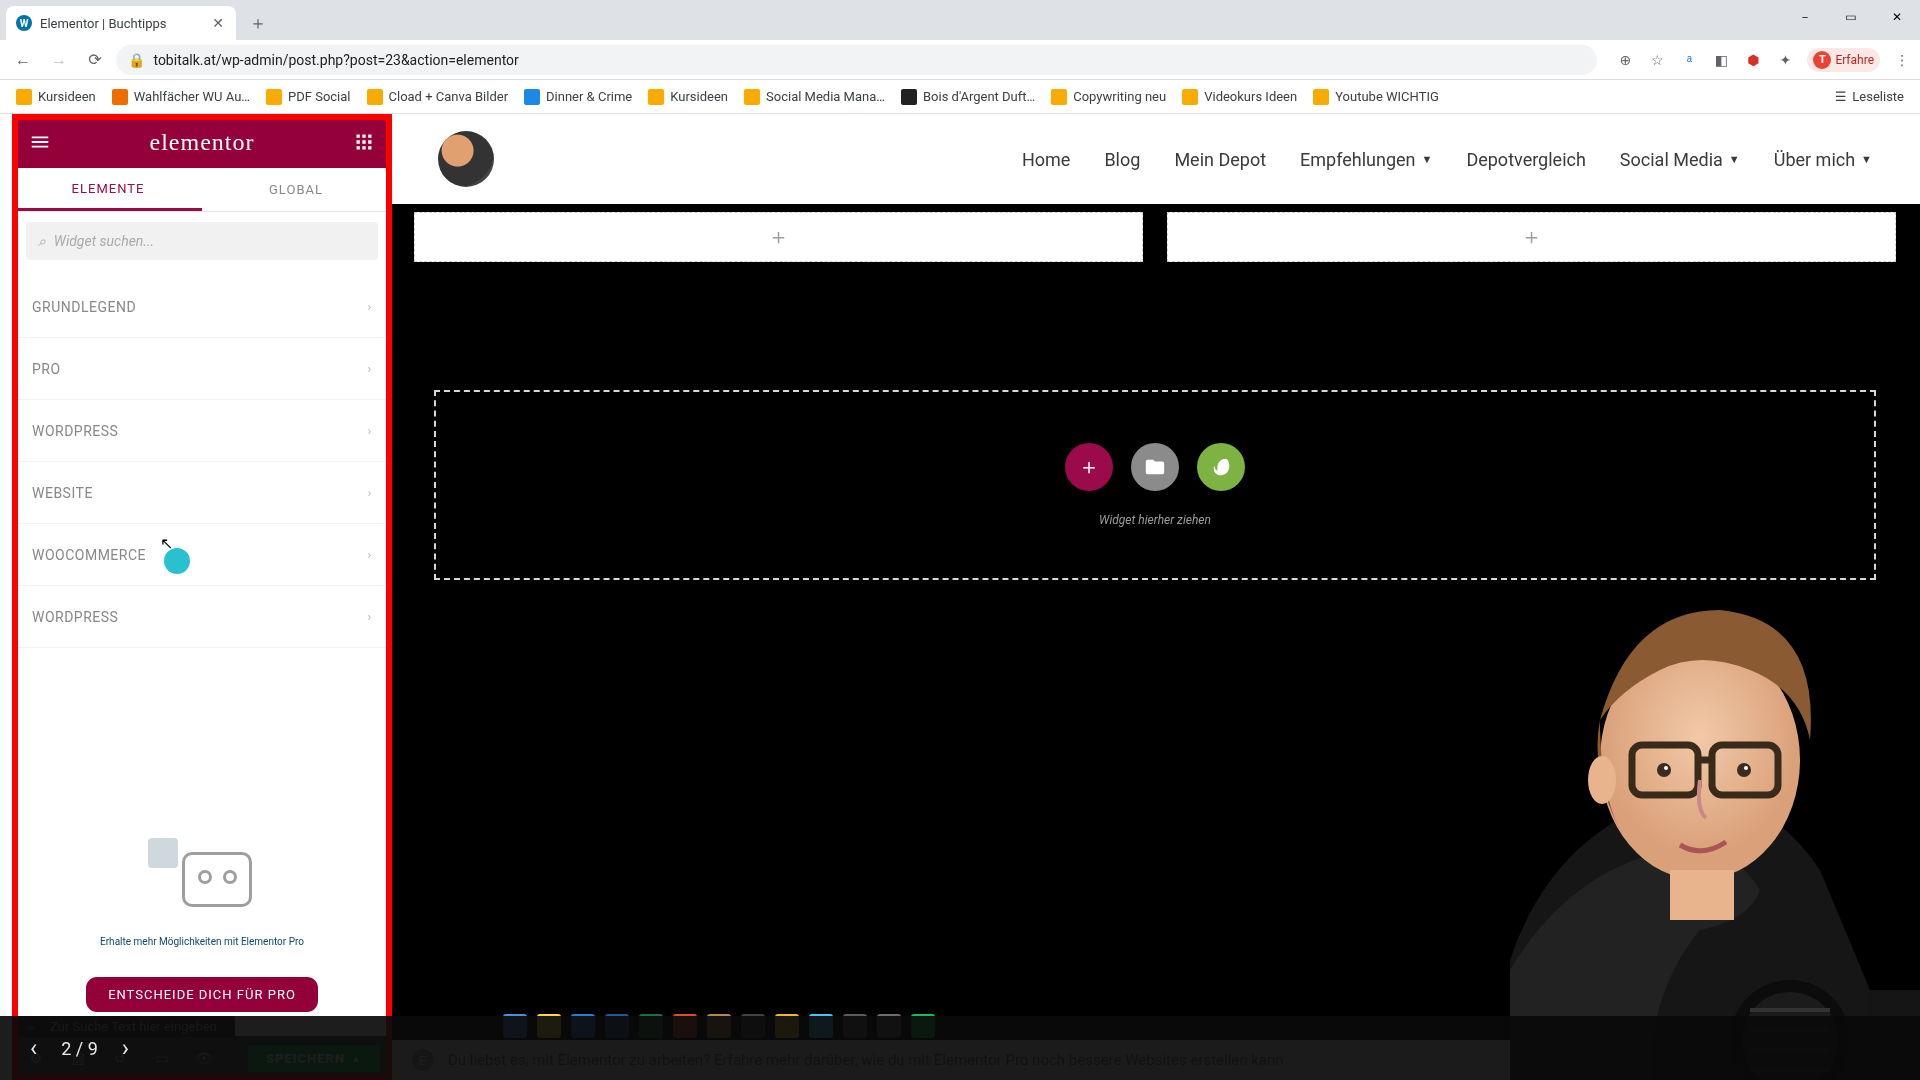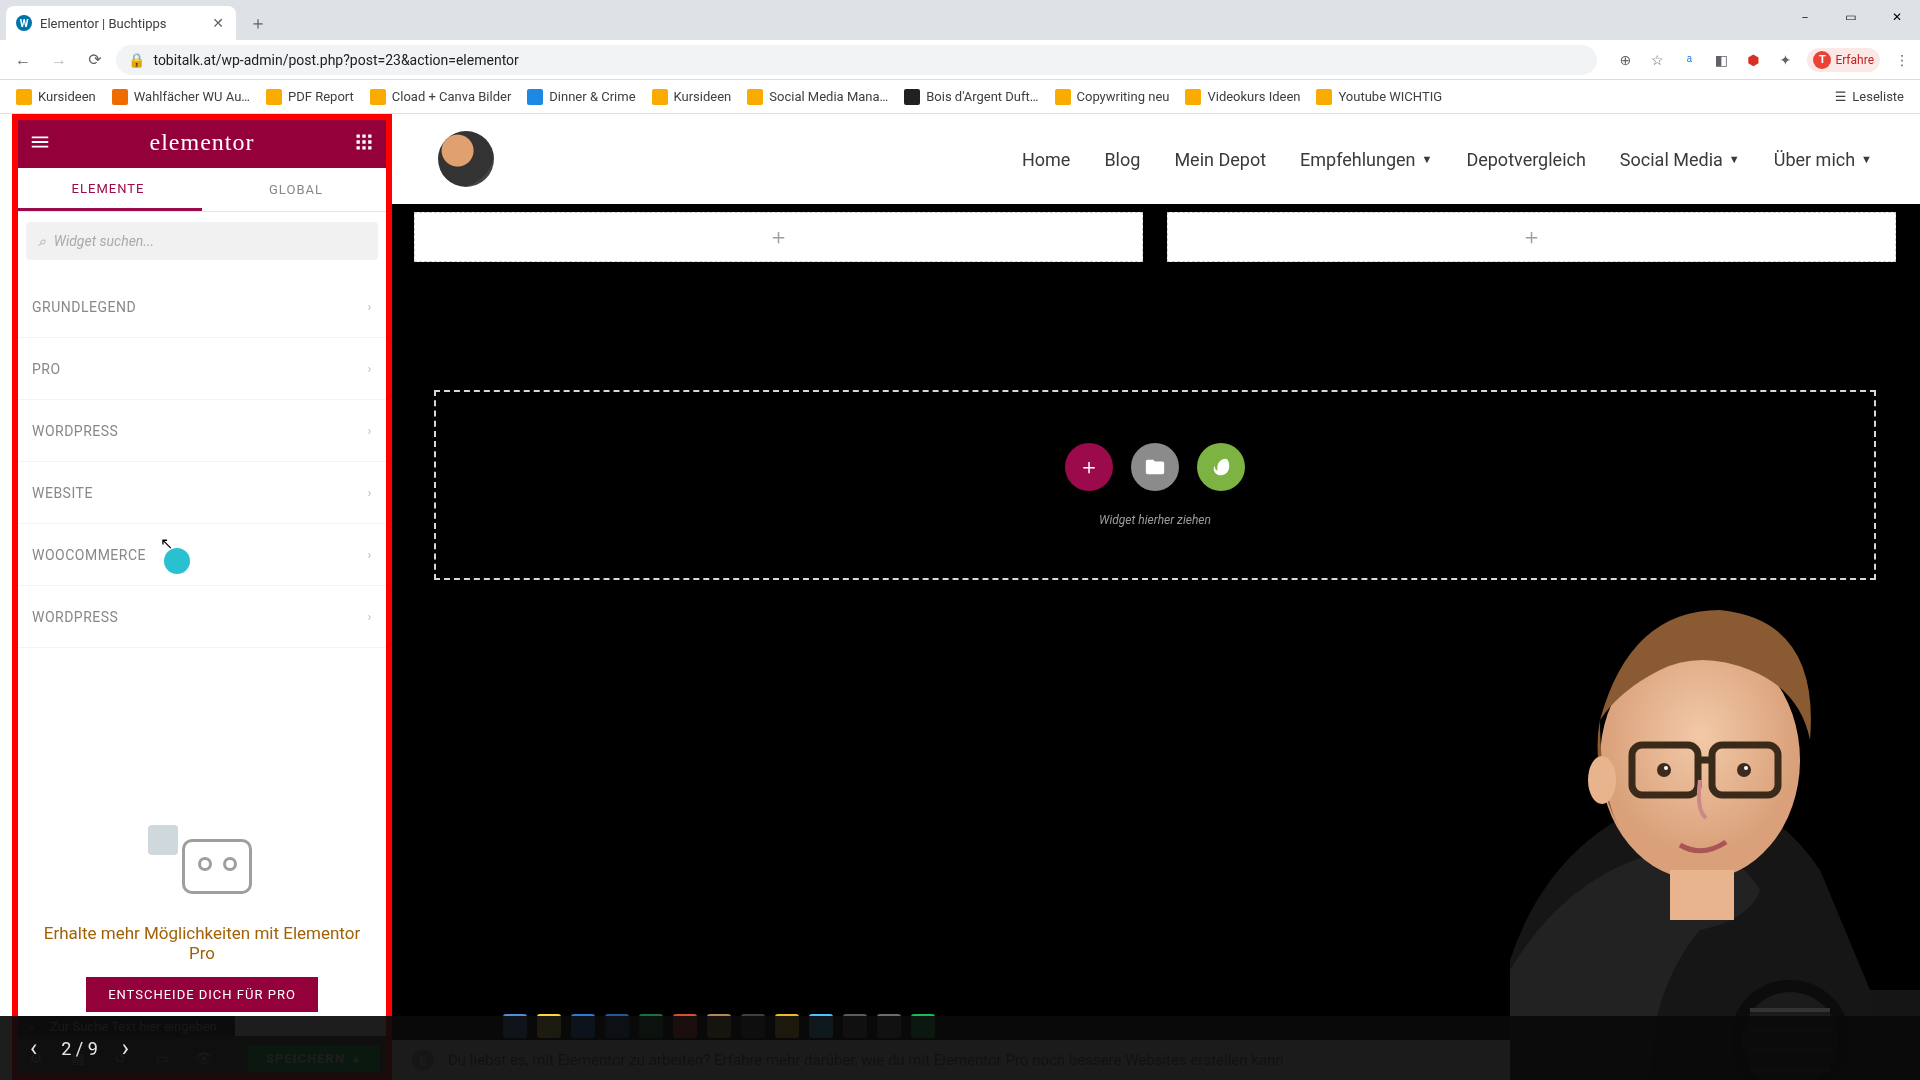--- a/index.html
+++ b/index.html
@@ -45,22 +45,22 @@
   .cat-item { height:62px;display:flex;align-items:center;justify-content:space-between;padding:0 18px;font-size:14px;color:#888;letter-spacing:0.5px;border-bottom:1px solid #f3f3f3;}
   .cat-item .chev{color:#bbb;font-size:13px;}
   .cursor-dot { position:absolute; width:26px;height:26px;border-radius:50%;background:#29c0d0; left:150px; top:432px; z-index:60;}
   .cursor-arrow { position:absolute; left:146px; top:418px; font-size:16px; color:#000; z-index:61;}
   .promo { margin-top:auto; text-align:center; padding: 24px 18px; }
   .promo-ill { width:120px;height:90px;margin:0 auto 14px;position:relative;}
   .promo-ill .box{position:absolute;width:30px;height:30px;background:#cfd8dc;border-radius:4px;left:6px;top:6px;}
   .promo-ill .robot{position:absolute;width:70px;height:55px;border:3px solid #9e9e9e;border-radius:10px;left:40px;top:20px;background:#fff;}
   .promo-ill .eyes{position:absolute;left:50px;top:38px;width:50px;display:flex;justify-content:space-around;}
   .promo-ill .eye{width:14px;height:14px;border:3px solid #9e9e9e;border-radius:50%;}
-  .promo-txt { font-size:17px;color:#a16207;margin-bottom:14px;}
-  .promo-btn { background:#93003a;color:#fff;font-size:13px;letter-spacing:1px;padding:10px 22px;border-radius:0;display:inline-block;}
+  .promo-txt { font-size:10px;color:#0c4a6e;margin-bottom:30px;}
+  .promo-btn { background:#93003a;color:#fff;font-size:13px;letter-spacing:1px;padding:10px 22px;border-radius:11px;display:inline-block;}
   .sb-footer { height:44px;background:#4a4a4a;display:flex;align-items:center;padding:0 10px;gap:18px;}
   .sb-footer-icon{width:24px;color:#ccc;font-size:14px;text-align:center;}
   .sb-save{margin-left:auto;background:#1abc5b;color:#fff;font-size:13px;font-weight:bold;letter-spacing:1px;padding:6px 18px;display:flex;align-items:center;gap:6px;}
   .sb-save .caret{font-size:10px;}
 
   
   .preview { flex:1; position:relative; background:#000000; overflow:hidden;}
 
   .site-header { height:90px; background:#fff; display:flex; align-items:center; padding:0 48px; gap:18px;}
   .avatar { width:56px;height:56px;border-radius:50%;background:radial-gradient(circle at 35% 35%, #e0a070 0 30%, #333 32% 70%, #444 72% 100%);} 
@@ -146,21 +146,21 @@
   <div class="bookmark">
       <span class="bm-icon"></span>
       <span>Kursideen</span>
     </div>
   <div class="bookmark">
       <span class="bm-icon" style="background:#ef6c00"></span>
       <span>Wahlfächer WU Au…</span>
     </div>
   <div class="bookmark">
       <span class="bm-icon"></span>
-      <span>PDF Report</span>
+      <span>PDF Social</span>
     </div>
   <div class="bookmark">
       <span class="bm-icon"></span>
       <span>Cload + Canva Bilder</span>
     </div>
   <div class="bookmark">
       <span class="bm-icon" style="background:#1e88e5"></span>
       <span>Dinner &amp; Crime</span>
     </div>
   <div class="bookmark">

